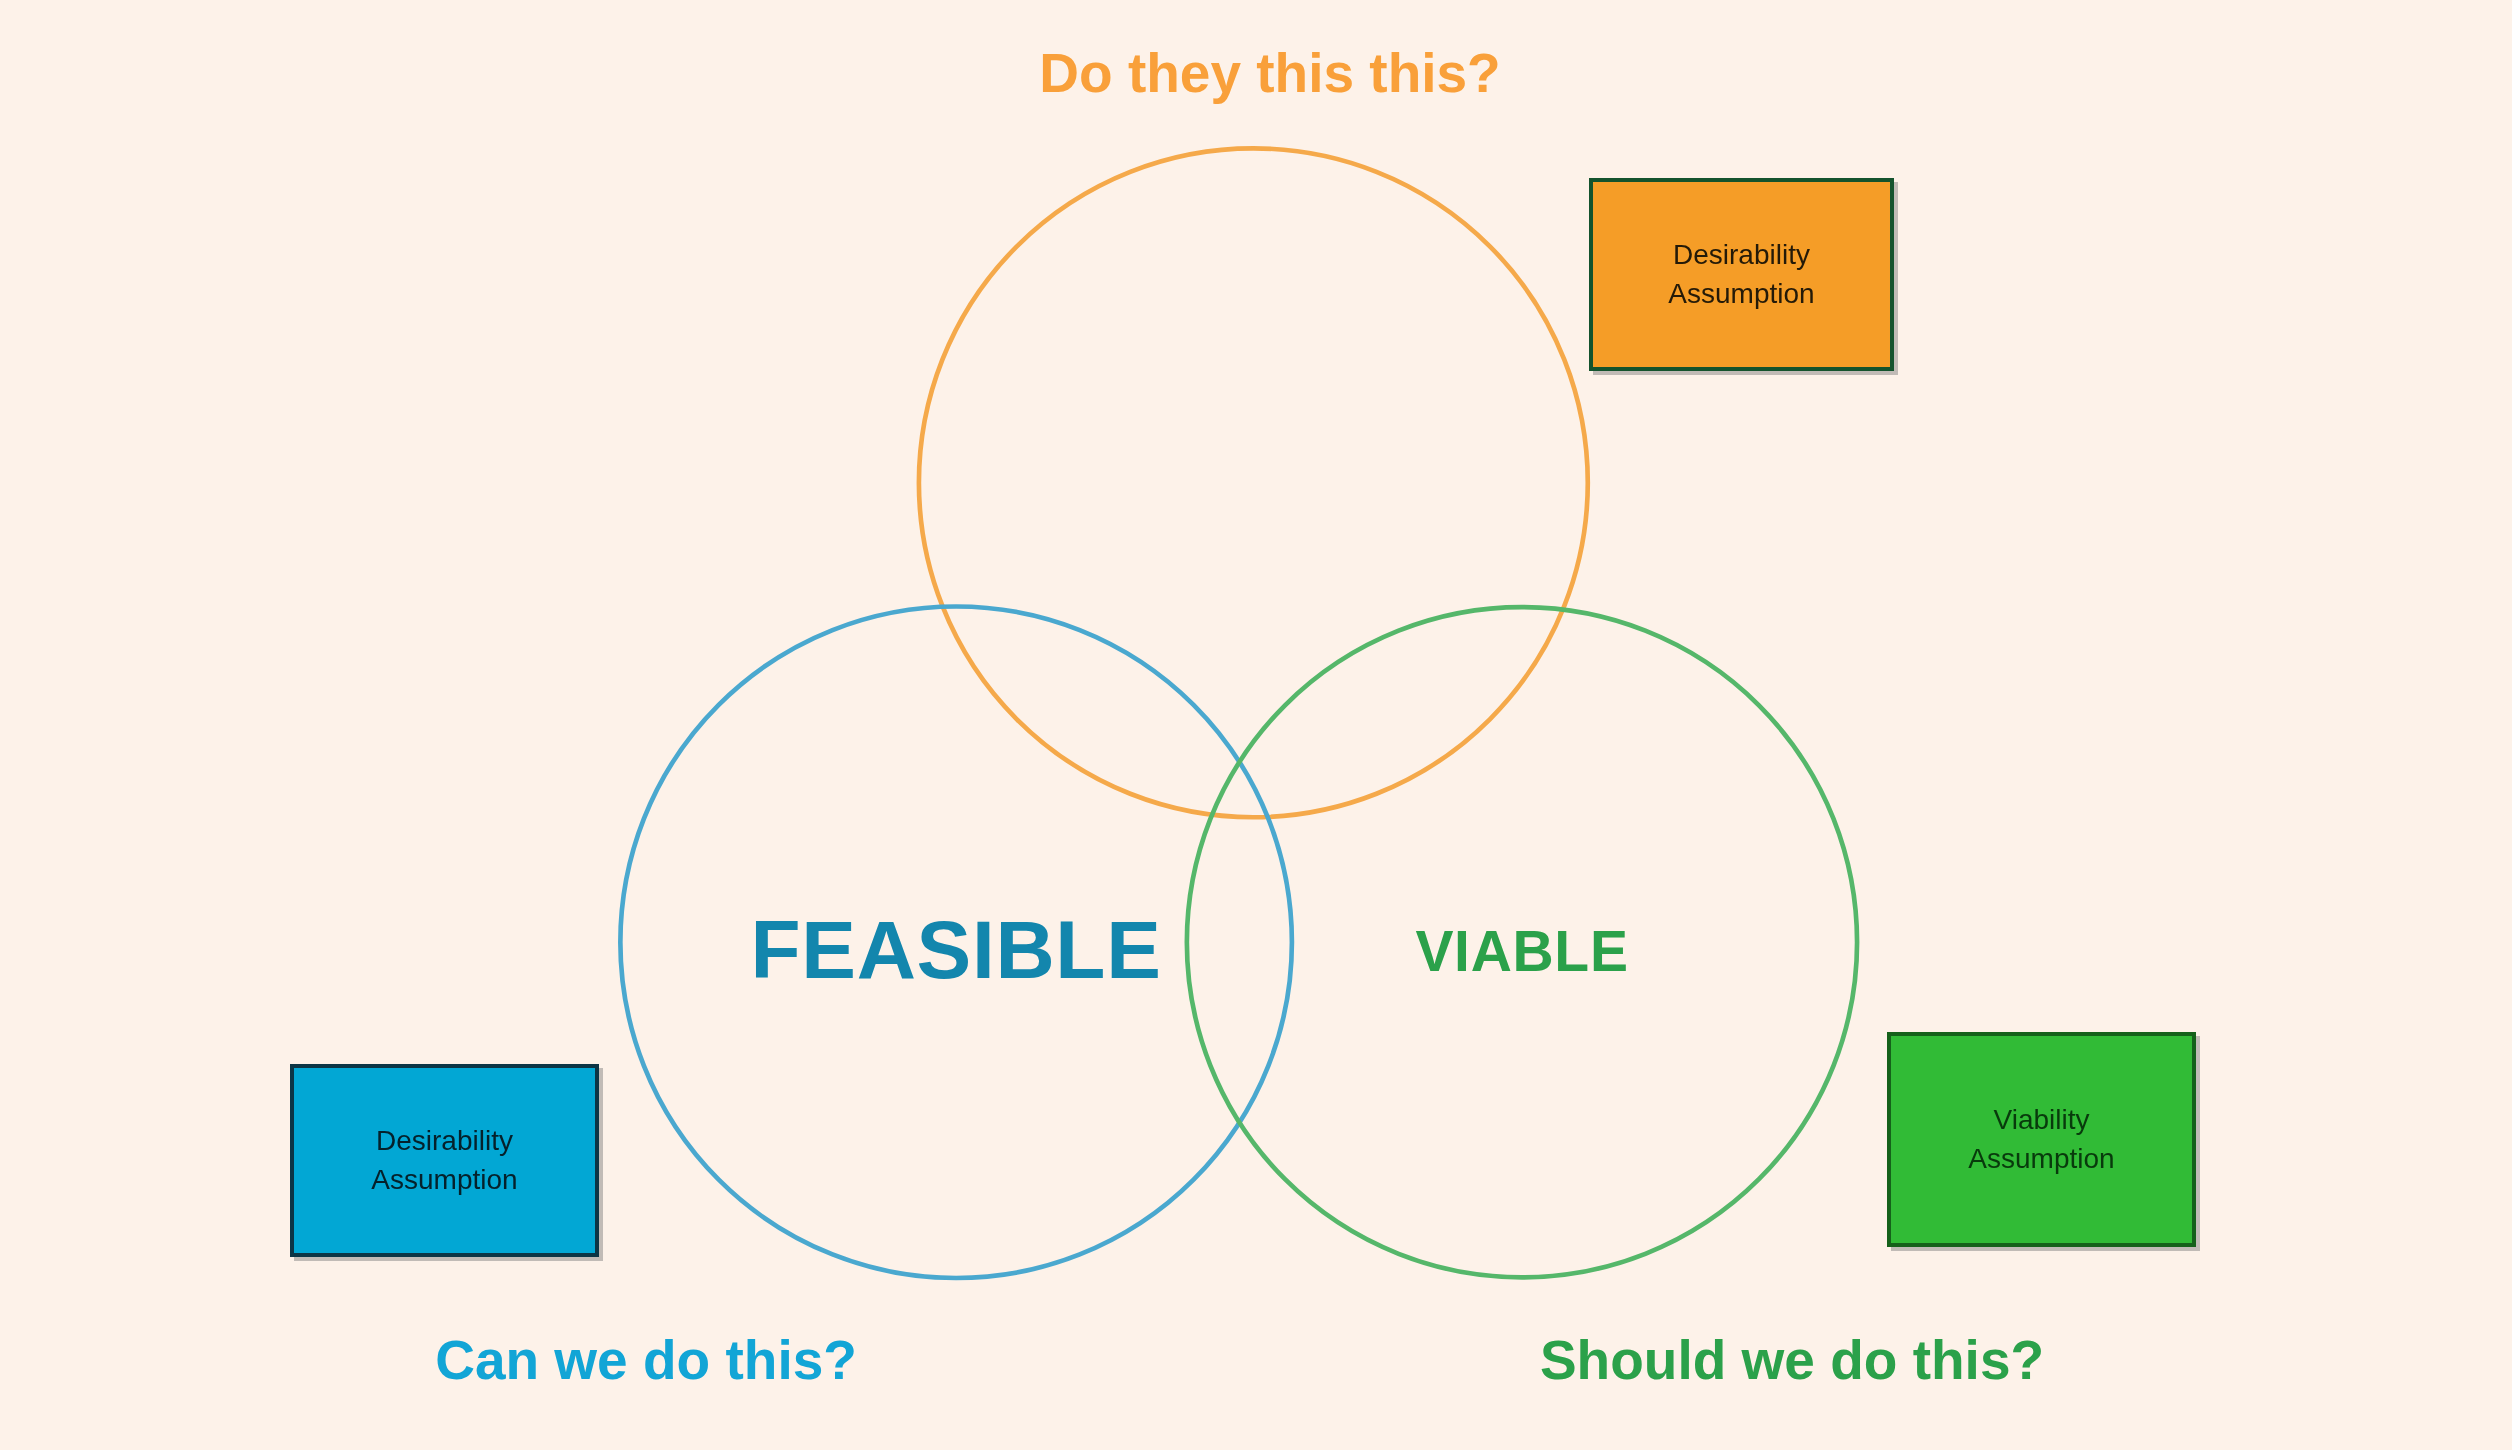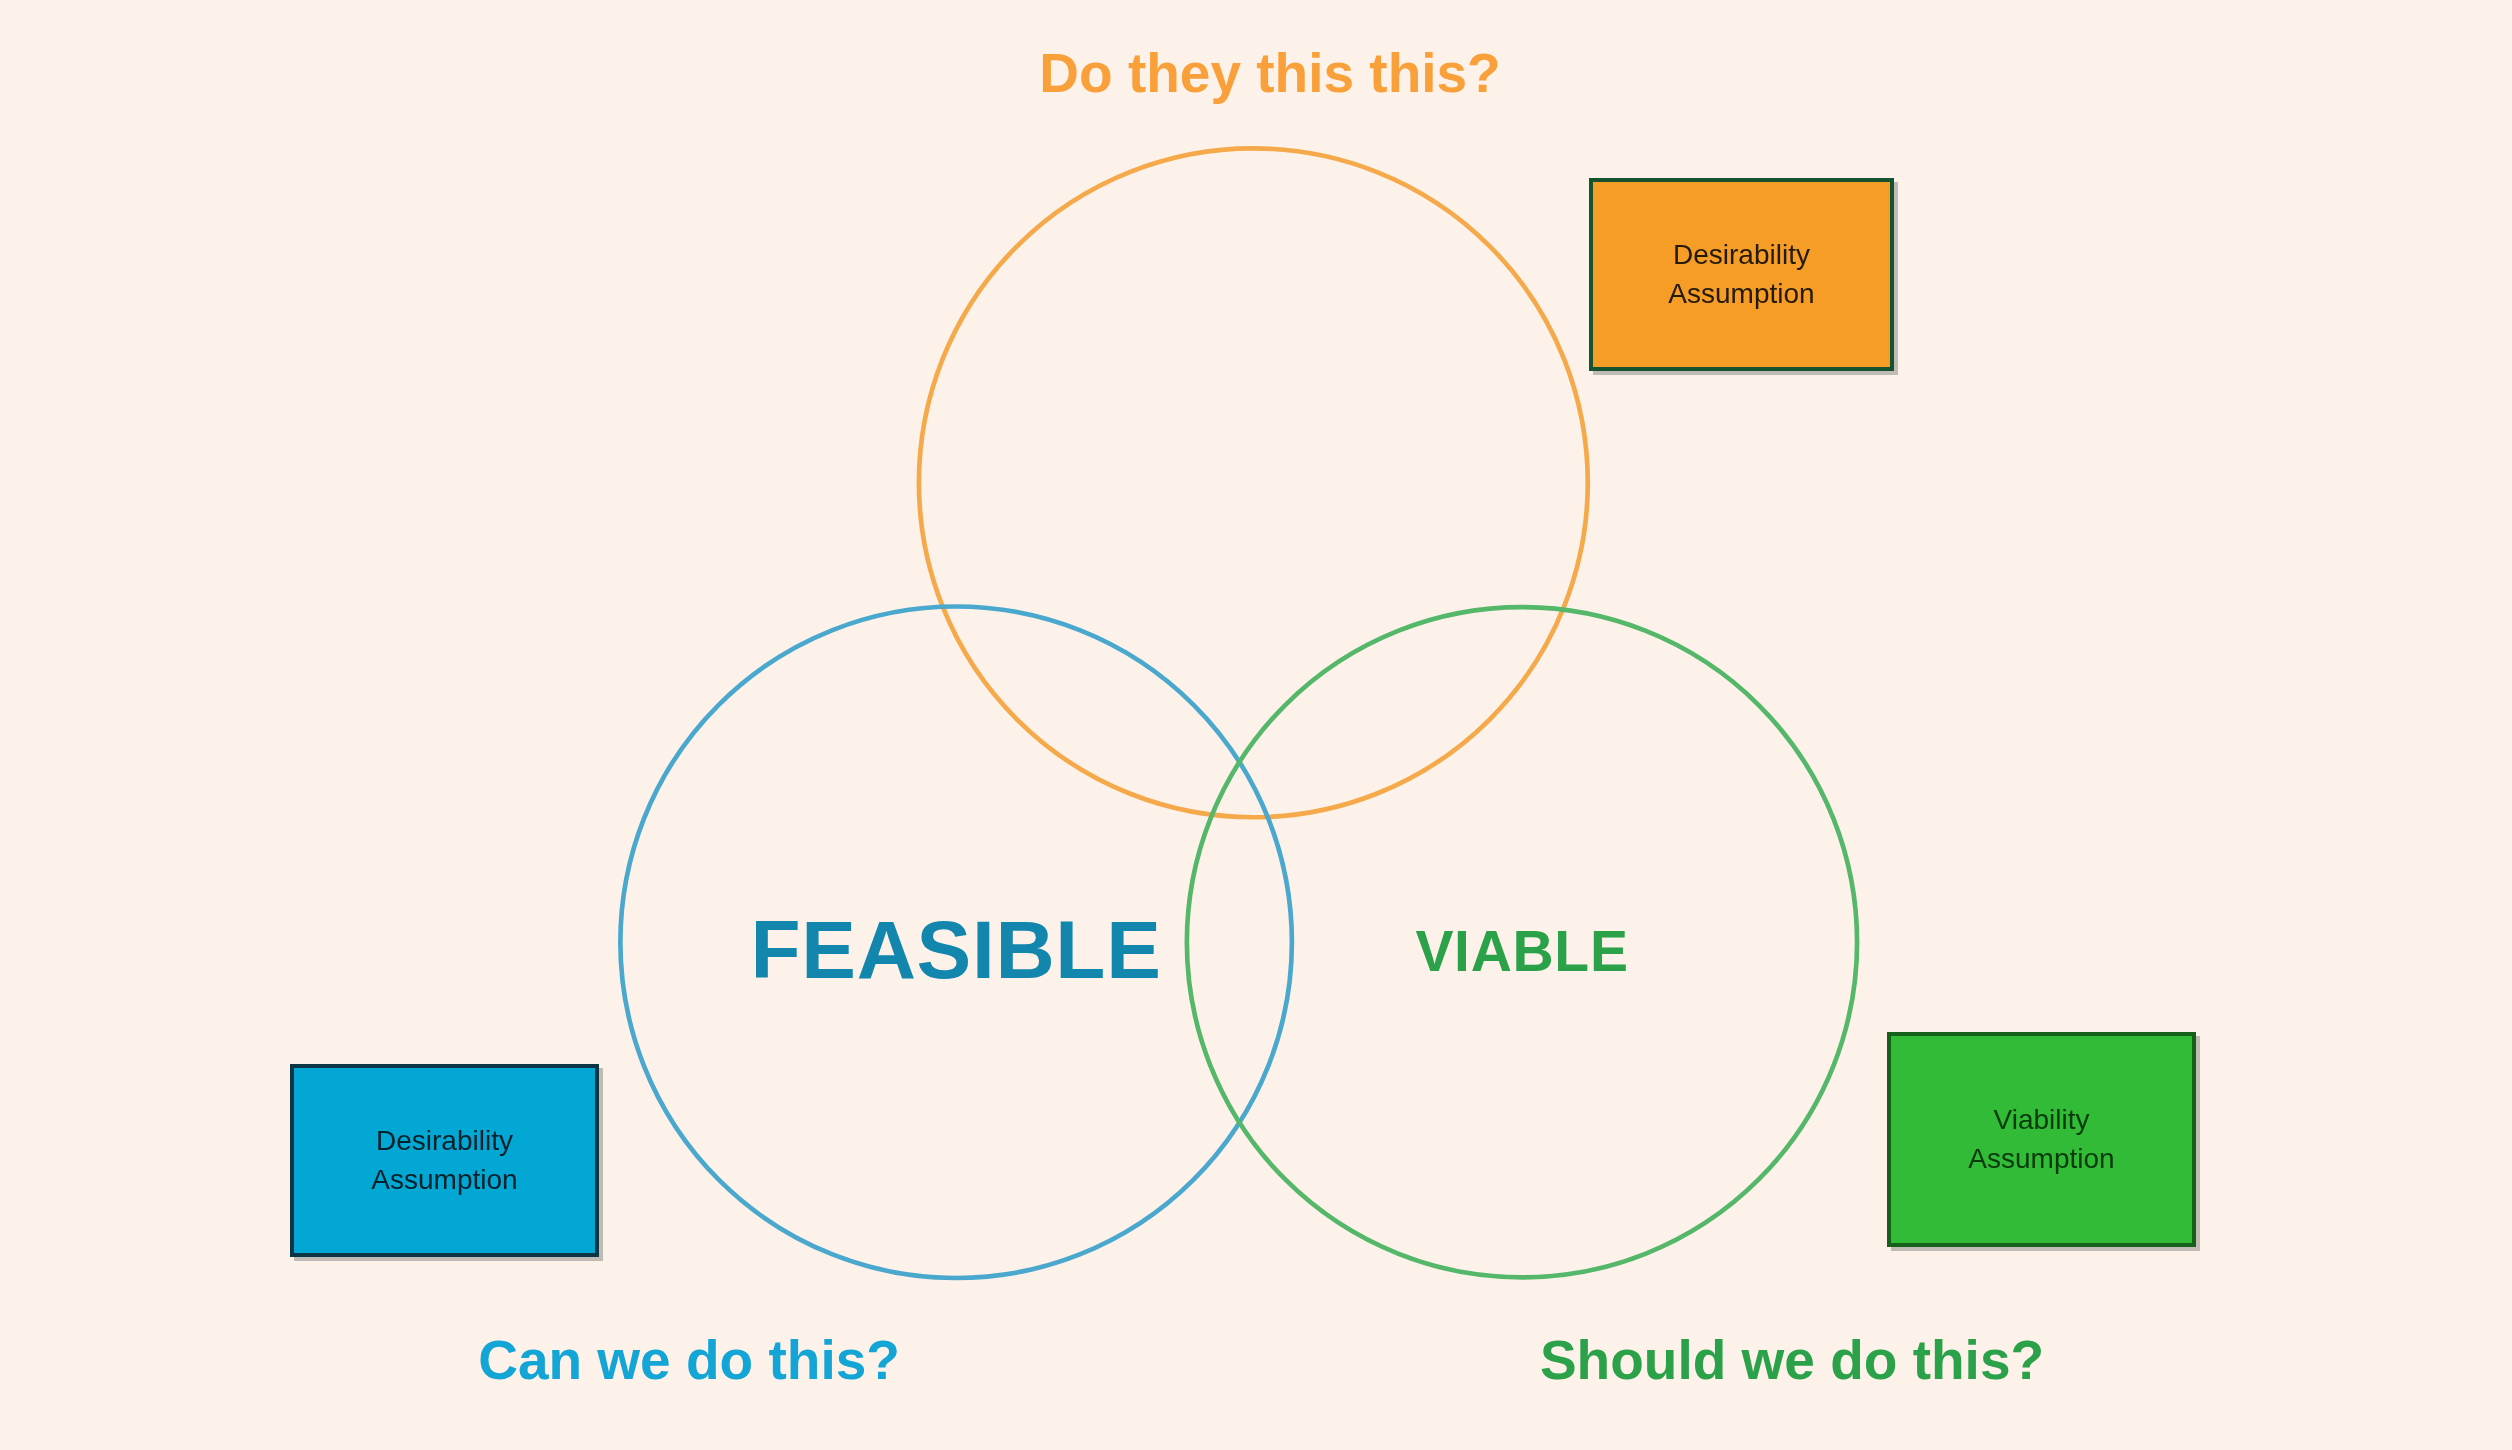--- a/index.html
+++ b/index.html
@@ -65,21 +65,21 @@
     white-space: nowrap;
     transform: translate(-50%, -50%);
     text-align: center;
   }
   #question-top {
     left: 1270px;
     top: 73px;
     color: #f9a03a;
   }
   #question-left {
-    left: 689px;
+    left: 646px;
     top: 1360px;
     color: #12a5d6;
   }
   #question-right {
     left: 1792px;
     top: 1360px;
     color: #2ba14a;
   }
   
   .assumption-box {

